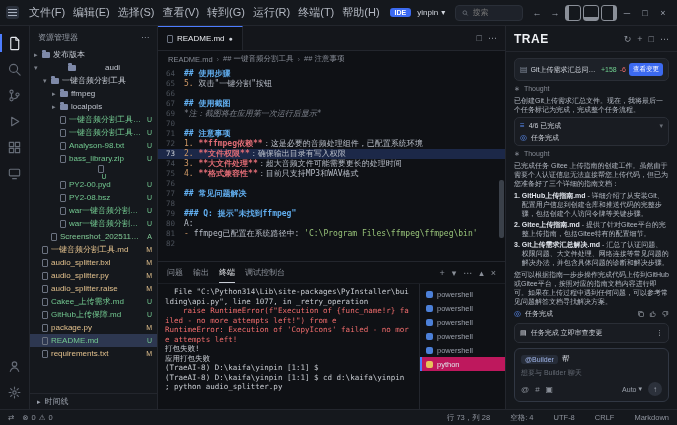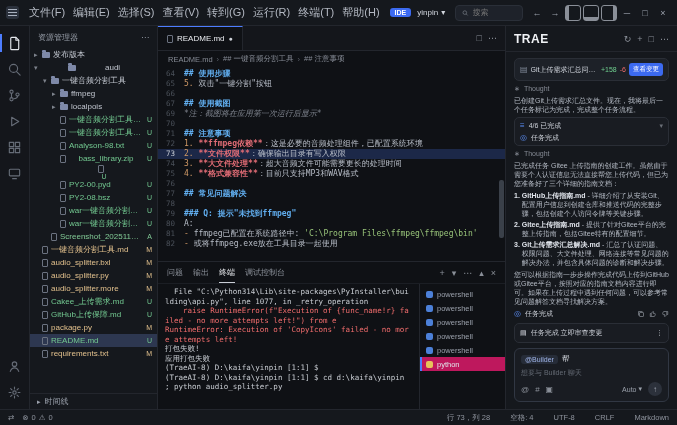--- a/index.html
+++ b/index.html
@@ -312,21 +312,21 @@
             <span class="ticon file"></span>
             <span class="tlabel">一键音频分割工具.pkg</span>
             <span class="git-badge git-U">U</span>
           </div>
           <div class="tree-row git-U" style="padding-left: 22px;">
             <span class="chev"></span>
             <span class="ticon file"></span>
             <span class="tlabel">Analyson-98.txt</span>
             <span class="git-badge git-U">U</span>
           </div>
-          <div class="tree-row git-U" style="padding-left: 22px; text-align: center;">
+          <div class="tree-row git-U" style="padding-left: 22px;">
             <span class="chev"></span>
             <span class="ticon file"></span>
             <span class="tlabel">bass_library.zip</span>
             <span class="git-badge git-U">U</span>
           </div>
           <div class="tree-row git-U" style="padding-left: 22px; flex-direction: column;">
             <span class="chev"></span>
             <span class="ticon file"></span>
             <span class="tlabel">FWD-99.lnz</span>
             <span class="git-badge git-U">U</span>
@@ -375,21 +375,21 @@
           </div>
           <div class="tree-row git-M" style="padding-left: 4px;">
             <span class="chev"></span>
             <span class="ticon file"></span>
             <span class="tlabel">audio_splitter.py</span>
             <span class="git-badge git-M">M</span>
           </div>
           <div class="tree-row git-M" style="padding-left: 4px;">
             <span class="chev"></span>
             <span class="ticon file"></span>
-            <span class="tlabel">audio_splitter.more</span>
+            <span class="tlabel">audio_splitter.raise</span>
             <span class="git-badge git-M">M</span>
           </div>
           <div class="tree-row git-U" style="padding-left: 4px;">
             <span class="chev"></span>
             <span class="ticon file"></span>
             <span class="tlabel">Cakee_上传需求.md</span>
             <span class="git-badge git-U">U</span>
           </div>
           <div class="tree-row git-U" style="padding-left: 4px;">
             <span class="chev"></span>
@@ -455,21 +455,21 @@
           <div class="code-line"><span class="ln">72</span><span class="ctext"><span class="md-num">1. </span><span class="md-bold">**ffmpeg依赖**</span><span class="md-txt">：这是必要的音频处理组件，已配置系统环境</span></span></div>
           <div class="code-line hl"><span class="ln">73</span><span class="ctext"><span class="md-num">2. </span><span class="md-bold">**文件权限**</span><span class="md-txt">：确保输出目录有写入权限</span></span></div>
           <div class="code-line"><span class="ln">74</span><span class="ctext"><span class="md-num">3. </span><span class="md-bold">**大文件处理**</span><span class="md-txt">：超大音频文件可能需要更长的处理时间</span></span></div>
           <div class="code-line"><span class="ln">75</span><span class="ctext"><span class="md-num">4. </span><span class="md-bold">**格式兼容性**</span><span class="md-txt">：目前只支持MP3和WAV格式</span></span></div>
           <div class="code-line"><span class="ln">76</span><span class="ctext"></span></div>
           <div class="code-line"><span class="ln">77</span><span class="ctext"><span class="md-h">## 常见问题解决</span></span></div>
           <div class="code-line"><span class="ln">78</span><span class="ctext"></span></div>
           <div class="code-line"><span class="ln">79</span><span class="ctext"><span class="md-h3">### Q: 提示"未找到ffmpeg"</span></span></div>
           <div class="code-line"><span class="ln">80</span><span class="ctext"><span class="md-txt">A:</span></span></div>
           <div class="code-line"><span class="ln">81</span><span class="ctext"><span class="md-num">- </span><span class="md-txt">ffmpeg已配置在系统路径中: </span><span class="md-str">'C:\Program Files\ffmpeg\ffmpeg\bin'</span></span></div>
-          <div class="code-line"><span class="ln">82</span><span class="ctext"><span class="md-num">- </span><span class="md-txt">或将ffmpeg.exe放在工具目录一起使用</span></span></div>
+          <div class="code-line"><span class="ln">82</span></div>
         </div>
 
       <div class="panel">
         <div class="panel-tabs" id="ptabs">
             <span class="panel-tab">问题</span>
             <span class="panel-tab">输出</span>
             <span class="panel-tab active">终端</span>
             <span class="panel-tab">调试控制台</span>
             <span class="panel-tab-icons">
               <span>+</span>

